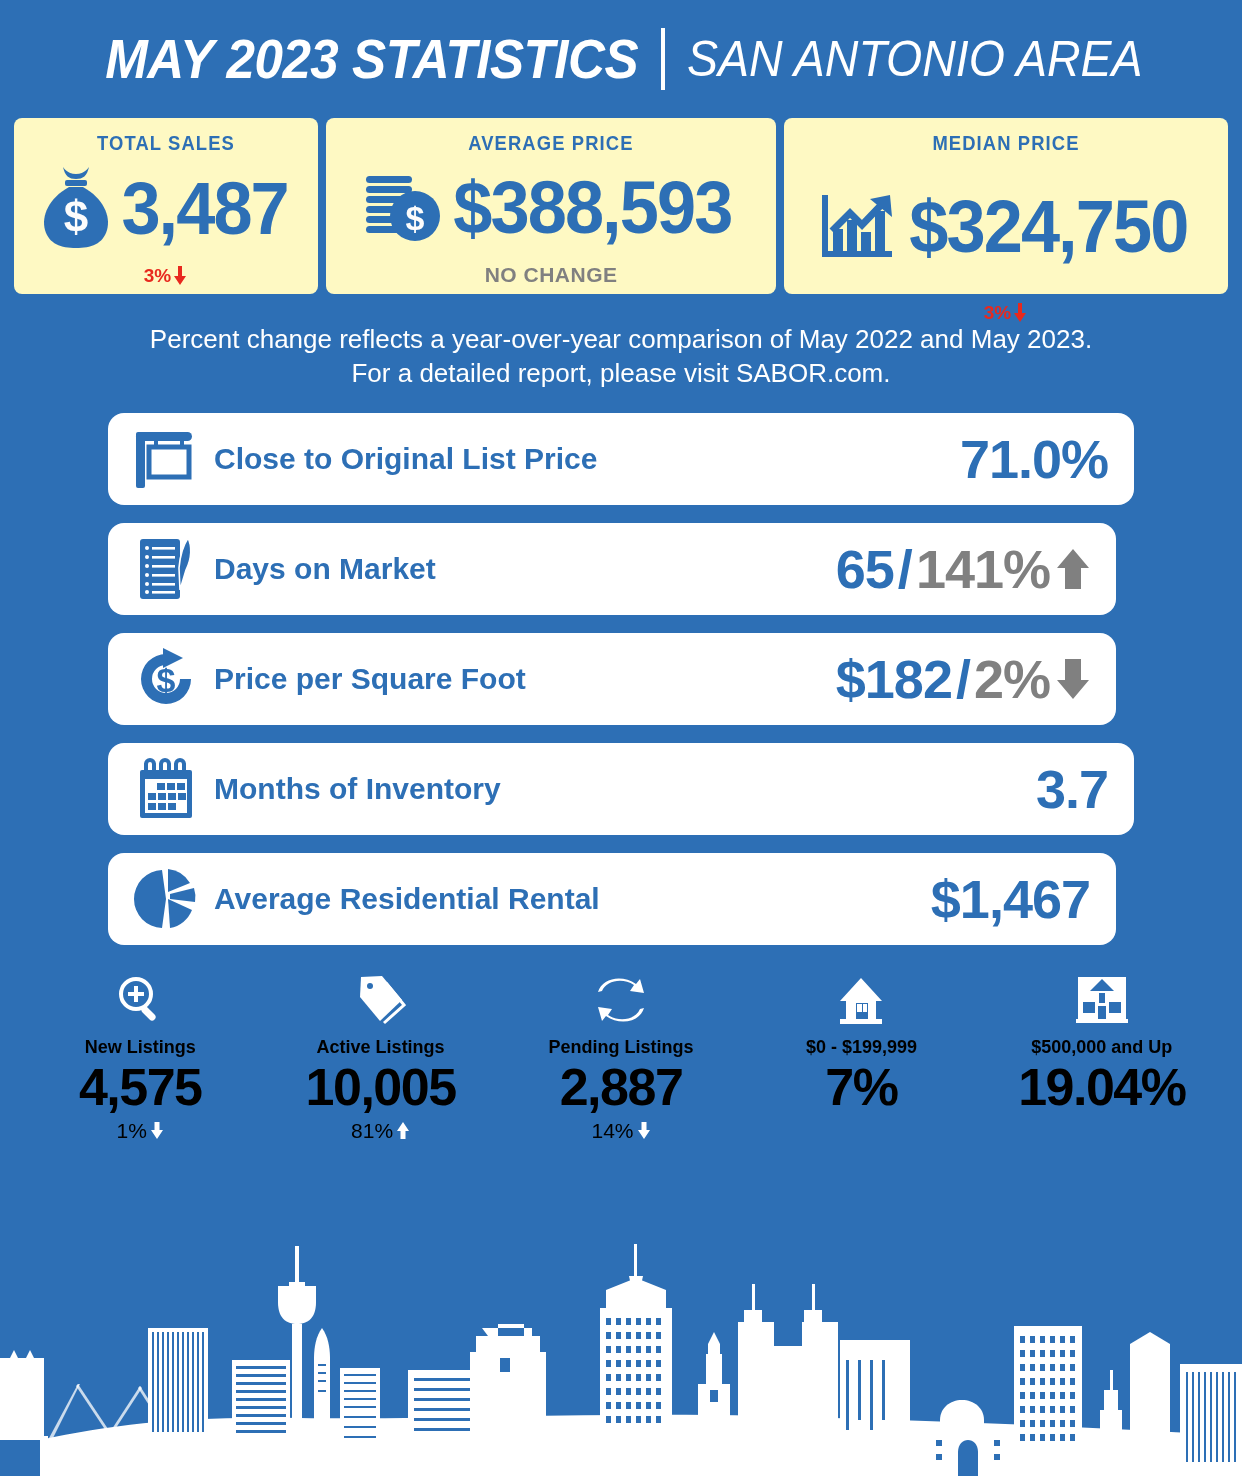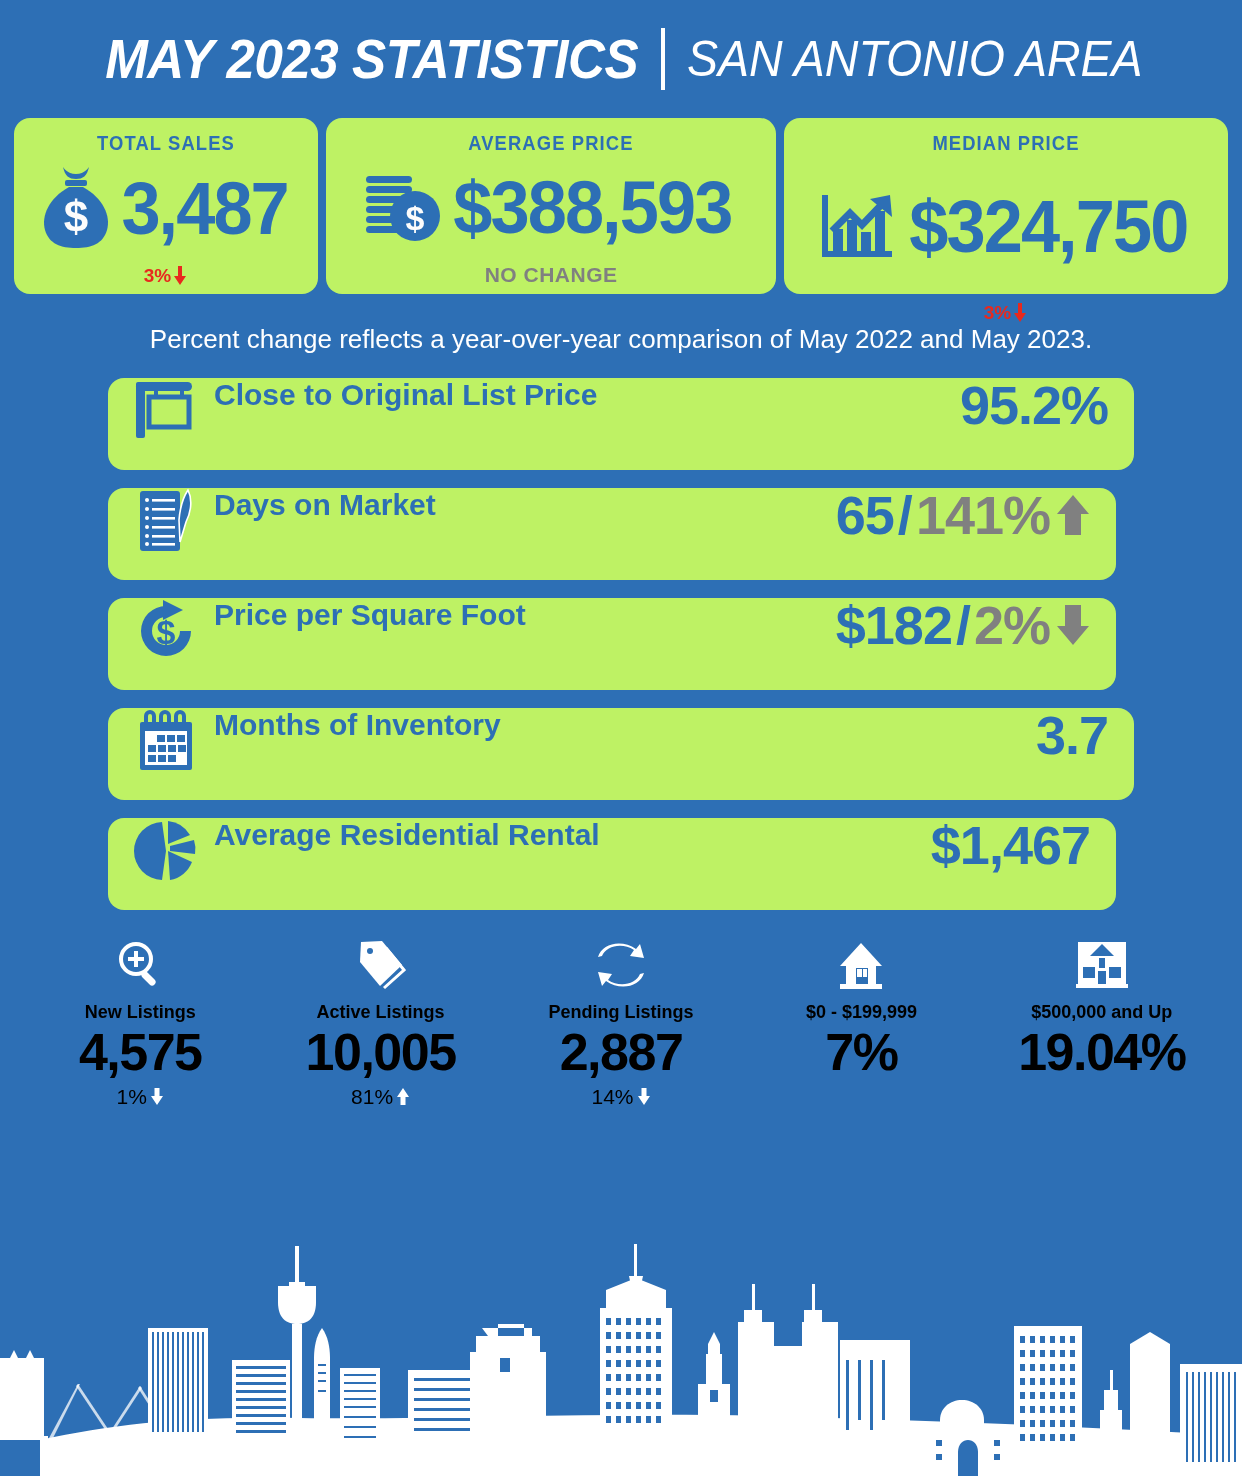--- a/index.html
+++ b/index.html
@@ -51,22 +51,22 @@
   }
 
   
   .cards {
     display: flex;
     gap: 8px;
     padding: 0 14px;
     height: 176px;
   }
   .card {
-    background: #bef264;
-    border-radius: 16px;
+    background: #fef9c3;
+    border-radius: 8px;
     flex: 1 1 0;
     display: flex;
     flex-direction: column;
     align-items: center;
     padding-top: 14px;
     position: relative;
   }
   .card.wide { flex: 1.48 1 0; }
   .card.wide2 { flex: 1.46 1 0; gap: 36px; }
   .card-label {
@@ -120,25 +120,25 @@
   }
 
   
   .rows {
     padding: 0 108px;
     display: flex;
     flex-direction: column;
     gap: 18px;
   }
   .row {
-    background: #bef264;
+    background: #ffffff;
     border-radius: 16px;
     height: 92px;
     display: flex;
-    align-items: flex-start;
+    align-items: center;
     padding: 0 26px 0 22px;
   }
   .row-icon {
     width: 72px;
     flex: none;
     display: flex;
     align-items: center;
     justify-content: center;
   }
   .row-label {
@@ -293,39 +293,40 @@
       <span>3%</span>
       <svg class="arrow-svg" width="16" height="19" viewBox="0 0 16 19">
         <path d="M6 0 h4 v10 h4 l-6 9 l-6 -9 h4 z" fill="#e8291e"></path>
       </svg>
     </div>
   </div>
 </div>
 
 <div class="note">
   <div>Percent change reflects a year-over-year comparison of May 2022 and May 2023.</div>
+  <div>For a detailed report, please visit SABOR.com.</div>
 </div>
 
 <div class="rows">
 
   <div class="row w1">
     <span class="row-icon">
       <svg width="68" height="62" viewBox="0 0 68 62">
         <g fill="#2d6fb5">
           <rect x="4" y="4" width="9" height="56" rx="2"></rect>
           <rect x="4" y="4" width="56" height="9" rx="4.5"></rect>
           <rect x="22" y="13" width="4" height="8"></rect>
           <rect x="48" y="13" width="4" height="8"></rect>
           <rect x="17" y="19" width="40" height="30" fill="none" stroke="#2d6fb5" stroke-width="5"></rect>
         </g>
       </svg>
     </span>
     <span class="row-label">Close to Original List Price</span>
     <span class="row-value">
-      <span>95.2%</span>
+      <span>71.0%</span>
     </span>
   </div>
 
   <div class="row w2">
     <span class="row-icon">
       <svg width="60" height="66" viewBox="0 0 60 66">
         <rect x="4" y="3" width="40" height="60" rx="3" fill="#2d6fb5"></rect>
         <g fill="#ffffff">
           <circle cx="11" cy="12" r="2"></circle>
             <rect x="16" y="11" width="23" height="2.6"></rect>

